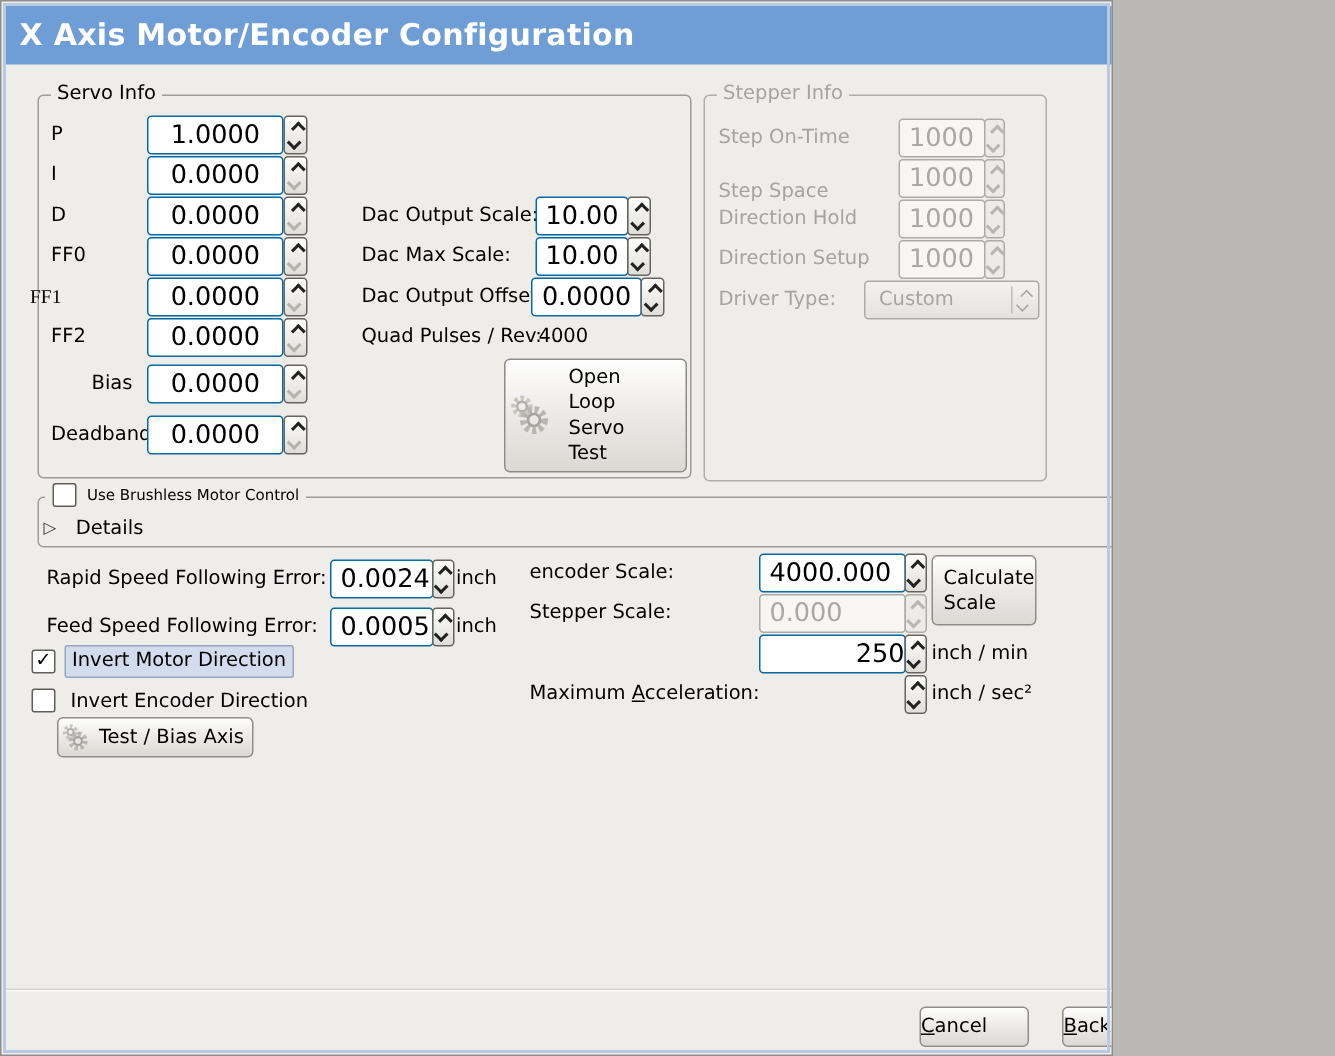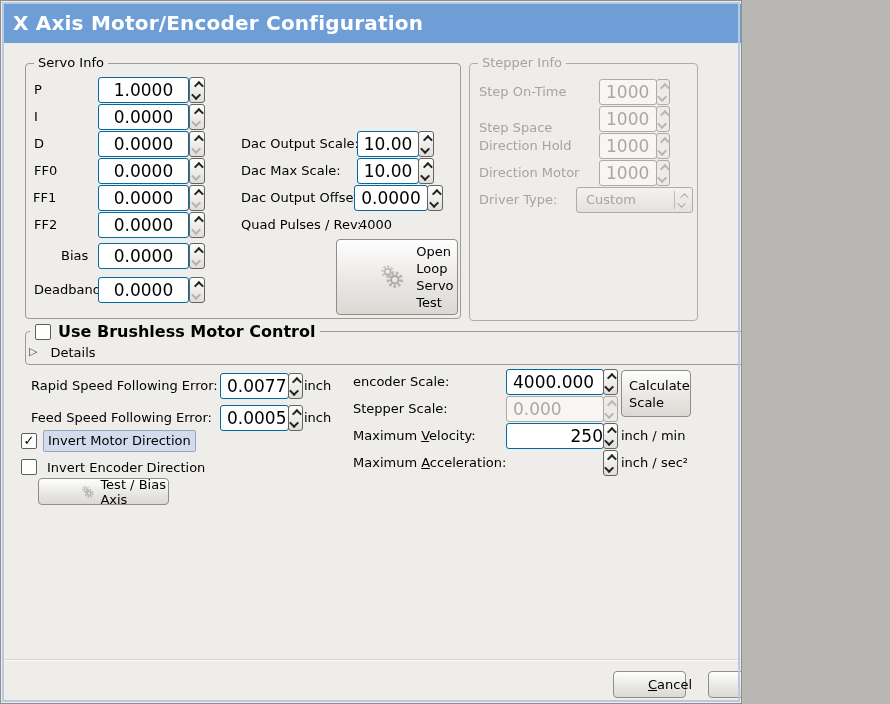--- a/index.html
+++ b/index.html
@@ -37,22 +37,22 @@
   .sc{flex:1; display:flex; align-items:center; justify-content:center;}
   .chv{width:5px; height:5px; border:solid #222; border-width:2px 2px 0 0; display:block;}
   .chv.up{transform:rotate(-45deg) translateY(2px);}
   .chv.dn{transform:rotate(135deg) translateY(2px);}
   .dnoff .chv.dn{border-color:#b3b2ad;}
   .spin.dis .chv{border-color:#b7b6b1;}
   .btn{
     position:absolute; box-sizing:border-box;
     background:linear-gradient(#fefefe,#eae8e4 55%,#dbd9d4);
     border:1px solid #8e8d89; border-radius:4px;
-    display:flex; align-items:center; justify-content:center;
-    font-size:13px; color:#000; cursor:default;padding-left:41px;
+    display:flex; align-items:center; justify-content:flex-start;
+    font-size:13px; color:#000; cursor:default;
   }
   .cb{
     position:absolute; width:16px; height:16px; box-sizing:border-box;
     background:#fff; border:1px solid #5f5e5a; border-radius:2px;
     font-size:13px; line-height:14px; text-align:center; font-weight:bold;
   }
   .mn{text-decoration:underline;}
   .hl{
     position:absolute; height:22px; line-height:20px; padding:0 4px; box-sizing:border-box;
     background:#d3dcec; border:1px solid #95a6c3; border-radius:2px; white-space:nowrap;
@@ -120,21 +120,21 @@
   <div class="entry center" style="left:97px;top:157px;width:91px;">0.0000</div>
   <div class="spin dnoff" style="left:188px;top:157px;">
       <span class="sc">
         <i class="chv up"></i>
       </span>
       <span class="sc">
         <i class="chv dn"></i>
       </span>
     </div>
 
-  <span class="lab" style="left:32px;top:184px;">FF1</span>
+  <span class="lab" style="left:19px;top:184px;font-family:Liberation Serif, serif;">FF1</span>
   <div class="entry center" style="left:97px;top:184px;width:91px;">0.0000</div>
   <div class="spin dnoff" style="left:188px;top:184px;">
       <span class="sc">
         <i class="chv up"></i>
       </span>
       <span class="sc">
         <i class="chv dn"></i>
       </span>
     </div>
 
@@ -247,21 +247,21 @@
   <div class="entry left dis" style="left:598px;top:132px;width:58px;">1000</div>
   <div class="spin dis" style="left:655px;top:132px;width:14px;">
       <span class="sc">
         <i class="chv up"></i>
       </span>
       <span class="sc">
         <i class="chv dn"></i>
       </span>
     </div>
 
-  <span class="lab dis-t" style="left:478px;top:159px;">Direction Motor</span>
+  <span class="lab dis-t" style="left:478px;top:159px;">Direction Setup</span>
   <div class="entry left dis" style="left:598px;top:159px;width:58px;">1000</div>
   <div class="spin dis" style="left:655px;top:159px;width:14px;">
       <span class="sc">
         <i class="chv up"></i>
       </span>
       <span class="sc">
         <i class="chv dn"></i>
       </span>
     </div>
 
@@ -271,30 +271,30 @@
     <span class="csep"></span>
     <span class="carr">
         <i class="chv up"></i>
         <i class="chv dn"></i>
       </span>
   </div>
 
   <div class="frame" style="left:24px;top:330px;width:844px;height:34px;">
     <div style="position:absolute;top:-10px;left:4px;background:#eeede9;padding:0 5px;display:flex;align-items:center;gap:7px;">
       <span class="cb" style="position:static;"></span>
-      <span style="font-weight:bold;font-size:16px;white-space:nowrap;">Use Brushless Motor Control</span>
+      <span style="font-weight:normal;font-size:10px;white-space:nowrap;">Use Brushless Motor Control</span>
     </div>
     <div style="position:absolute;left:3px;top:12px;display:flex;align-items:center;gap:13px;">
       <span class="exp-tri">▷</span>
       <span style="font-size:13px;">Details</span>
     </div>
   </div>
 
   <span class="lab" style="left:30px;top:372px;">Rapid Speed Following Error:</span>
-  <div class="entry left" style="left:219px;top:372px;width:69px;">0.0077</div>
+  <div class="entry left" style="left:219px;top:372px;width:69px;">0.0024</div>
   <div class="spin" style="left:287px;top:372px;width:15px;">
       <span class="sc">
         <i class="chv up"></i>
       </span>
       <span class="sc">
         <i class="chv dn"></i>
       </span>
     </div>
   <span class="lab" style="left:303px;top:372px;">inch</span>
 
@@ -329,21 +329,20 @@
   <div class="entry left dis" style="left:505px;top:395px;width:98px;">0.000</div>
   <div class="spin dis" style="left:602px;top:395px;width:15px;">
       <span class="sc">
         <i class="chv up"></i>
       </span>
       <span class="sc">
         <i class="chv dn"></i>
       </span>
     </div>
 
-  <span class="lab" style="left:352px;top:422px;"><span>Maximum </span><span class="mn">V</span><span>elocity:</span></span>
   <div class="entry left" style="left:505px;top:422px;width:98px;text-align:right;">250</div>
   <div class="spin" style="left:602px;top:422px;width:15px;">
       <span class="sc">
         <i class="chv up"></i>
       </span>
       <span class="sc">
         <i class="chv dn"></i>
       </span>
     </div>
   <span class="lab" style="left:620px;top:422px;">inch / min</span>

